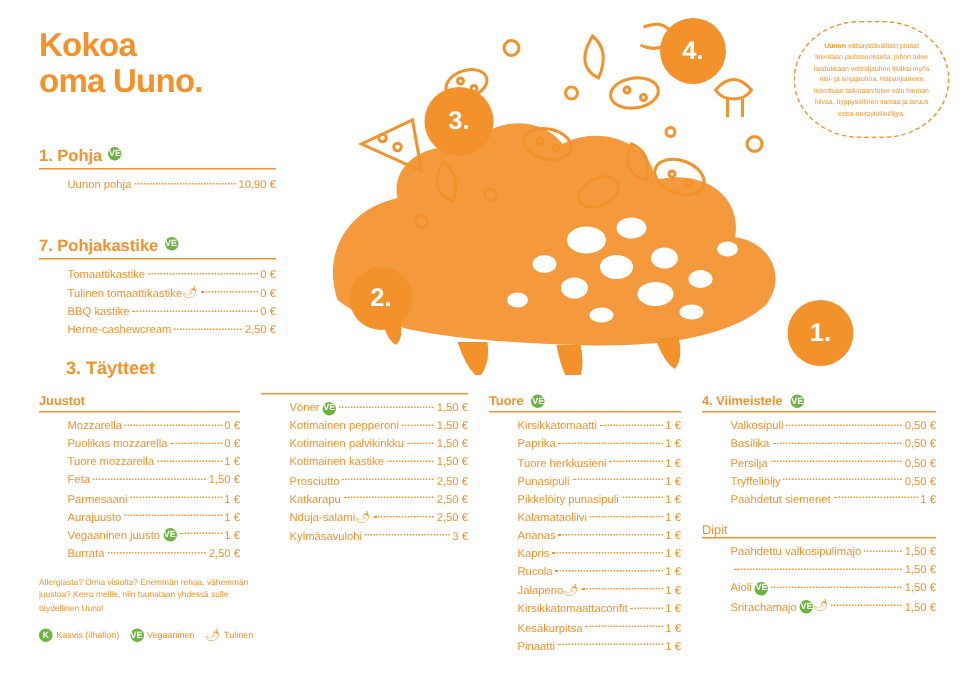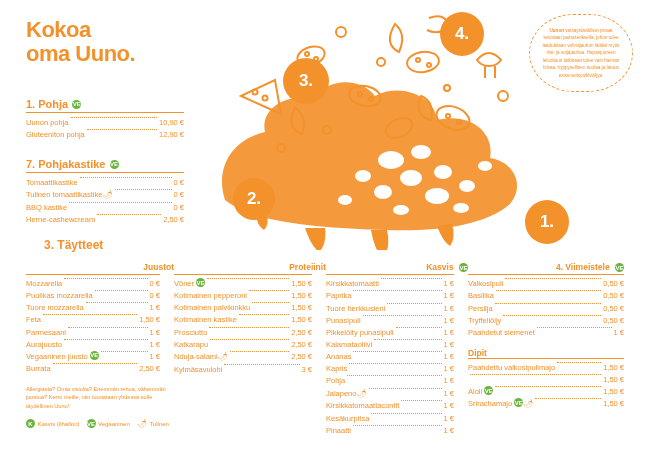--- a/index.html
+++ b/index.html
@@ -27,21 +27,20 @@
     color: #F3912B;
     white-space: pre-line;
   }
 
   
   .sec-head {
     font-size: 11px;
     font-weight: bold;
     color: #F3912B;
     display: flex;
-    align-items: center;
     gap: 4px;
   }
   .sec-rule {
     border-top: 1px solid #F3912B;
     margin-top: 2px;
     margin-bottom: 4px;
   }
 
   
   .badge {
@@ -63,25 +62,26 @@
     display: inline-block;
     color: #F3912B;
     font-size: 8px;
     vertical-align: middle;
   }
 
   
   .rows { margin-top: 2px; }
   .row {
     display: flex;
-    align-items: flex-start;
+    align-items: center;
     font-size: 7.5px;
     line-height: 1.62;
     color: #F3912B;
     white-space: nowrap;
+    margin-left: 19px;
   }
   .row .nm { flex: 0 0 auto; }
   .row .dots {
     flex: 1 1 auto;
     border-bottom: 1px dotted #F3912B;
     margin: 0 2px 2px 2px;
     min-width: 6px;
     height: 1px;
   }
   .row .pr { flex: 0 0 auto; }
@@ -99,31 +99,30 @@
   }
   .grid-inner {
     display: grid;
     grid-template-columns: 148px 152px 142px 156px;
   }
   .col-title {
     font-size: 8.5px;
     font-weight: bold;
     color: #F3912B;
     margin-bottom: 2px;
-    text-align: right;
   }
   .col-rule {
     border-top: 1px solid #F3912B;
     margin-bottom: 3px;
     margin-right: 14px;
   }
   .colbody { padding-right: 14px; }
   .sub-head {
     font-size: 8.5px;
-    font-weight: bold;
+    font-weight: normal;
     margin-top: 9px;
   }
 
   
   #footnote {
     position: absolute;
     left: 26px; top: 385px;
     width: 148px;
     font-size: 5.6px;
     line-height: 1.5;
@@ -266,25 +265,20 @@
       <span>1. Pohja</span>
       <span class="badge ve">VE</span>
     </div>
     <div class="sec-rule"></div>
     <div class="rows">
       <div class="row">
         <span class="nm">Uunon pohja</span>
         <span class="dots"></span>
         <span class="pr">10,90 €</span>
       </div>
-      <div class="row">
-        <span class="nm">Gluteeniton pohja</span>
-        <span class="dots"></span>
-        <span class="pr">12,90 €</span>
-      </div>
     </div>
   </div>
 
   <div id="kastike-block">
     <div class="sec-head">
       <span>7. Pohjakastike</span>
       <span class="badge ve">VE</span>
     </div>
     <div class="sec-rule"></div>
     <div class="rows">
@@ -363,21 +357,20 @@
             </div>
           <div class="row">
               <span class="nm">Burrata</span>
               <span class="dots"></span>
               <span class="pr">2,50 €</span>
             </div>
         </div>
       </div>
 
       <div>
-        <div class="col-title">Proteiinit</div>
         <div class="col-rule"></div>
         <div class="colbody">
           <div class="row">
               <span class="nm">Vöner</span>
               <span class="badge ve" style="margin-left:2px">VE</span>
               <span class="dots"></span>
               <span class="pr">1,50 €</span>
             </div>
           <div class="row">
               <span class="nm">Kotimainen pepperoni</span>
@@ -413,21 +406,21 @@
           <div class="row">
               <span class="nm">Kylmäsavulohi</span>
               <span class="dots"></span>
               <span class="pr">3 €</span>
             </div>
         </div>
       </div>
 
       <div>
         <div class="col-title">
-          <span>Kasvis</span>
+          <span>Tuore</span>
           <span class="badge ve" style="margin-left:3px">VE</span>
         </div>
         <div class="col-rule"></div>
         <div class="colbody">
           <div class="row">
               <span class="nm">Kirsikkatomaatti</span>
               <span class="dots"></span>
               <span class="pr">1 €</span>
             </div>
           <div class="row">
@@ -459,21 +452,21 @@
               <span class="nm">Ananas</span>
               <span class="dots"></span>
               <span class="pr">1 €</span>
             </div>
           <div class="row">
               <span class="nm">Kapris</span>
               <span class="dots"></span>
               <span class="pr">1 €</span>
             </div>
           <div class="row">
-              <span class="nm">Pohja</span>
+              <span class="nm">Rucola</span>
               <span class="dots"></span>
               <span class="pr">1 €</span>
             </div>
           <div class="row">
               <span class="nm">Jalapeno</span>
               <span class="chili">🌶</span>
               <span class="dots"></span>
               <span class="pr">1 €</span>
             </div>
           <div class="row">

